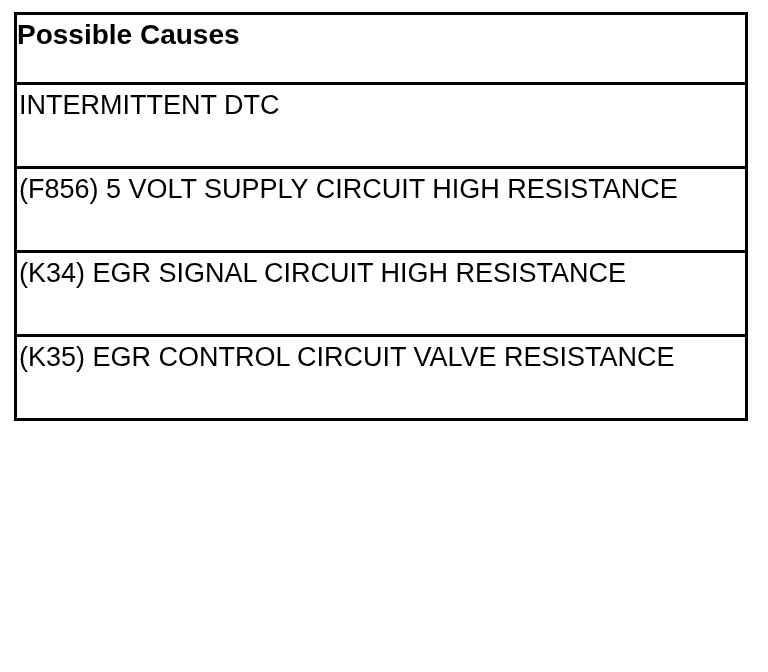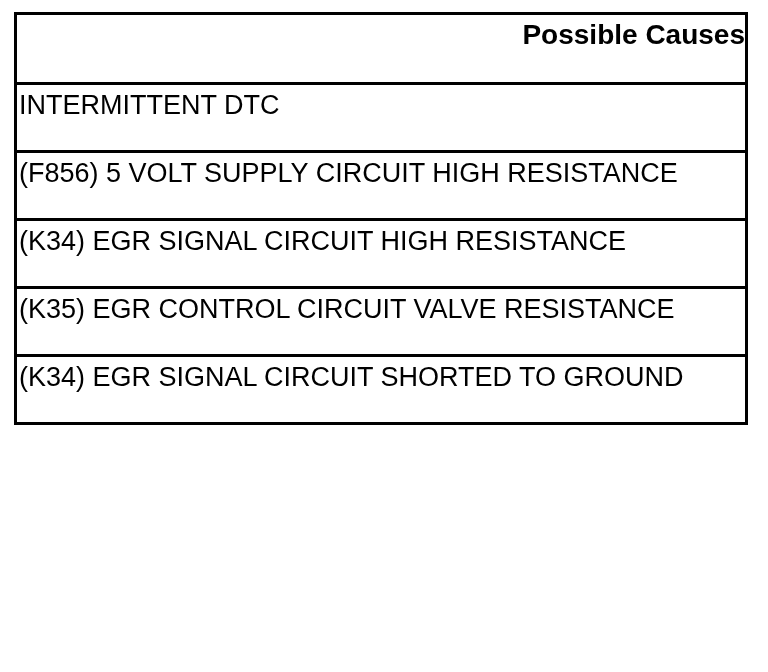--- a/index.html
+++ b/index.html
@@ -20,43 +20,42 @@
     left: 14px;
     top: 12px;
     width: 734px;
     border: 3px solid #000000;
     box-sizing: border-box;
     background: #ffffff;
   }
   .causes-table .header-row {
     height: 67px;
     box-sizing: border-box;
-    text-align: right;
+    text-align: left;
     padding-top: 4px;
     font-weight: bold;
     font-size: 28px;
     line-height: 32px;
     white-space: nowrap;
     overflow: hidden;
   }
   .causes-table .row {
-    height: 68px;
+    height: 84px;
     box-sizing: border-box;
     border-top: 3px solid #000000;
     text-align: left;
     padding: 5px 0 0 2px;
     font-size: 27px;
     line-height: 31px;
     white-space: nowrap;
     overflow: hidden;
   }
 </style>
 </head>
 <body>
 
 <div class="causes-table">
   <div class="header-row">Possible Causes</div>
   <div class="row">INTERMITTENT DTC</div>
   <div class="row">(F856) 5 VOLT SUPPLY CIRCUIT HIGH RESISTANCE</div>
   <div class="row">(K34) EGR SIGNAL CIRCUIT HIGH RESISTANCE</div>
   <div class="row">(K35) EGR CONTROL CIRCUIT VALVE RESISTANCE</div>
-  <div class="row">(K34) EGR SIGNAL CIRCUIT SHORTED TO GROUND</div>
 </div>
 
 </body></html>

